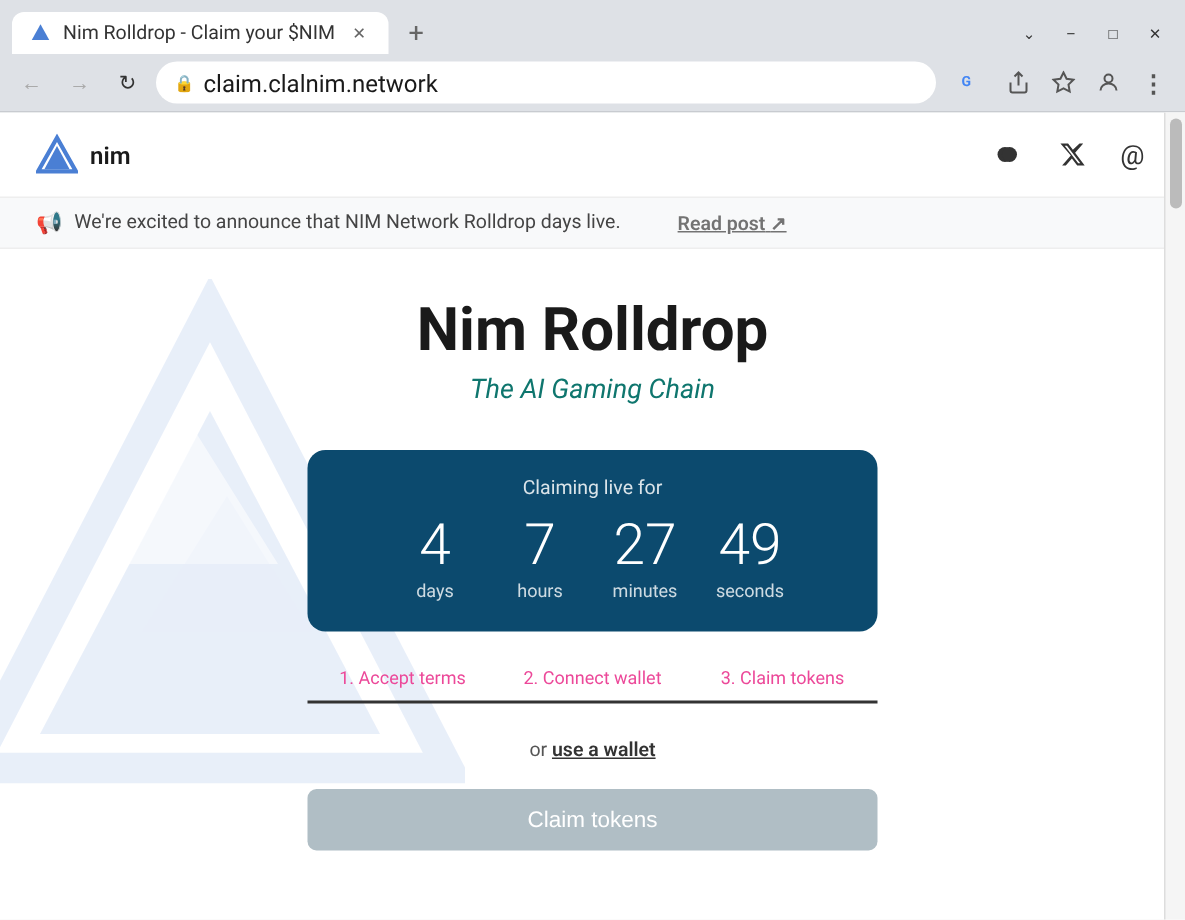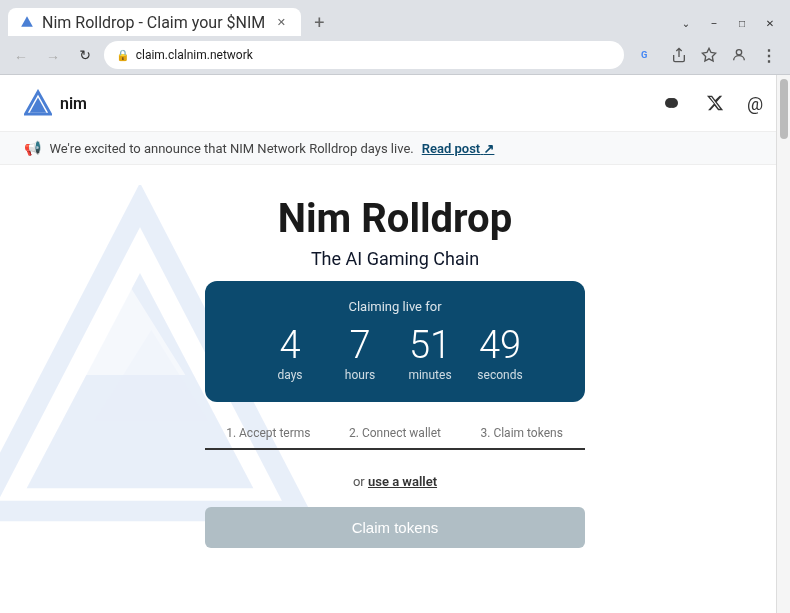--- a/index.html
+++ b/index.html
@@ -43,21 +43,21 @@
       width: 14px;
       height: 14px;
       flex-shrink: 0;
     }
 
     .tab-title {
       flex: 1;
       overflow: hidden;
       text-overflow: ellipsis;
       white-space: nowrap;
-      font-size: 16px;
+      font-size: 13px;
     }
 
     .tab-close {
       width: 16px;
       height: 16px;
       display: flex;
       align-items: center;
       justify-content: center;
       border-radius: 50%;
       font-size: 11px;
@@ -135,21 +135,21 @@
       font-size: 13px;
       color: #333;
     }
 
     .lock-icon {
       font-size: 11px;
       color: #555;
     }
 
     .address-text {
-      font-size: 12px;
+      font-size: 16px;
       color: #1a1a1a;
     }
 
     .toolbar-icons {
       display: flex;
       align-items: center;
       gap: 4px;
       margin-left: 6px;
     }
 
@@ -261,24 +261,25 @@
       gap: 8px;
       font-size: 13px;
       color: #444;
     }
 
     .announcement-icon {
       font-size: 14px;
     }
 
     .announcement-link {
-      color: #0c4a6e;
+      color: #737373;
       font-weight: 600;
       text-decoration: underline;
       cursor: pointer;
+      margin-left: 30px;
     }
 
     
     .main-content {
       display: flex;
       position: relative;
       min-height: 400px;
     }
 
     
@@ -303,22 +304,23 @@
 
     .page-title {
       font-size: 40px;
       font-weight: 700;
       color: #1a1a1a;
       margin-bottom: 6px;
     }
 
     .page-subtitle {
       font-size: 18px;
-      color: #0f172a;
-      margin-bottom: 12px;
+      color: #0f766e;
+      margin-bottom: 30px;
+      font-style: italic;
     }
 
     
     .countdown-box {
       background: #0c4a6e;
       border-radius: 12px;
       padding: 18px 30px 20px;
       max-width: 380px;
       margin: 0 auto 24px;
     }
@@ -363,21 +365,21 @@
       margin-bottom: 24px;
       max-width: 380px;
       margin-left: auto;
       margin-right: auto;
     }
 
     .step {
       flex: 1;
       text-align: center;
       font-size: 12px;
-      color: #737373;
+      color: #ec4899;
       padding-bottom: 8px;
       border-bottom: 2px solid #333;
       cursor: pointer;
     }
 
     
     .address-input-container {
       display: flex;
       align-items: center;
       max-width: 380px;
@@ -550,21 +552,21 @@
           <div class="countdown-numbers">
             <div class="countdown-item">
               <span class="countdown-value">4</span>
               <span class="countdown-unit">days</span>
             </div>
             <div class="countdown-item">
               <span class="countdown-value">7</span>
               <span class="countdown-unit">hours</span>
             </div>
             <div class="countdown-item">
-              <span class="countdown-value">51</span>
+              <span class="countdown-value">27</span>
               <span class="countdown-unit">minutes</span>
             </div>
             <div class="countdown-item">
               <span class="countdown-value">49</span>
               <span class="countdown-unit">seconds</span>
             </div>
           </div>
         </div>
 
         

